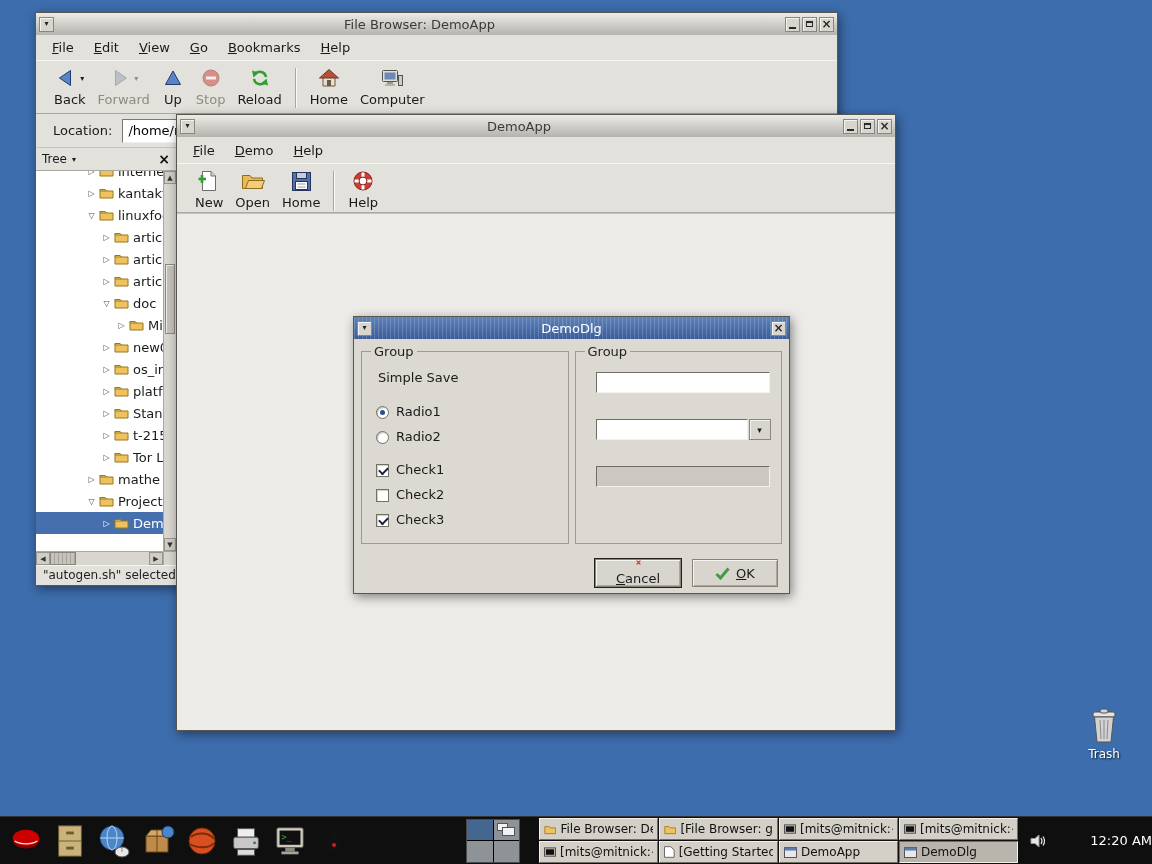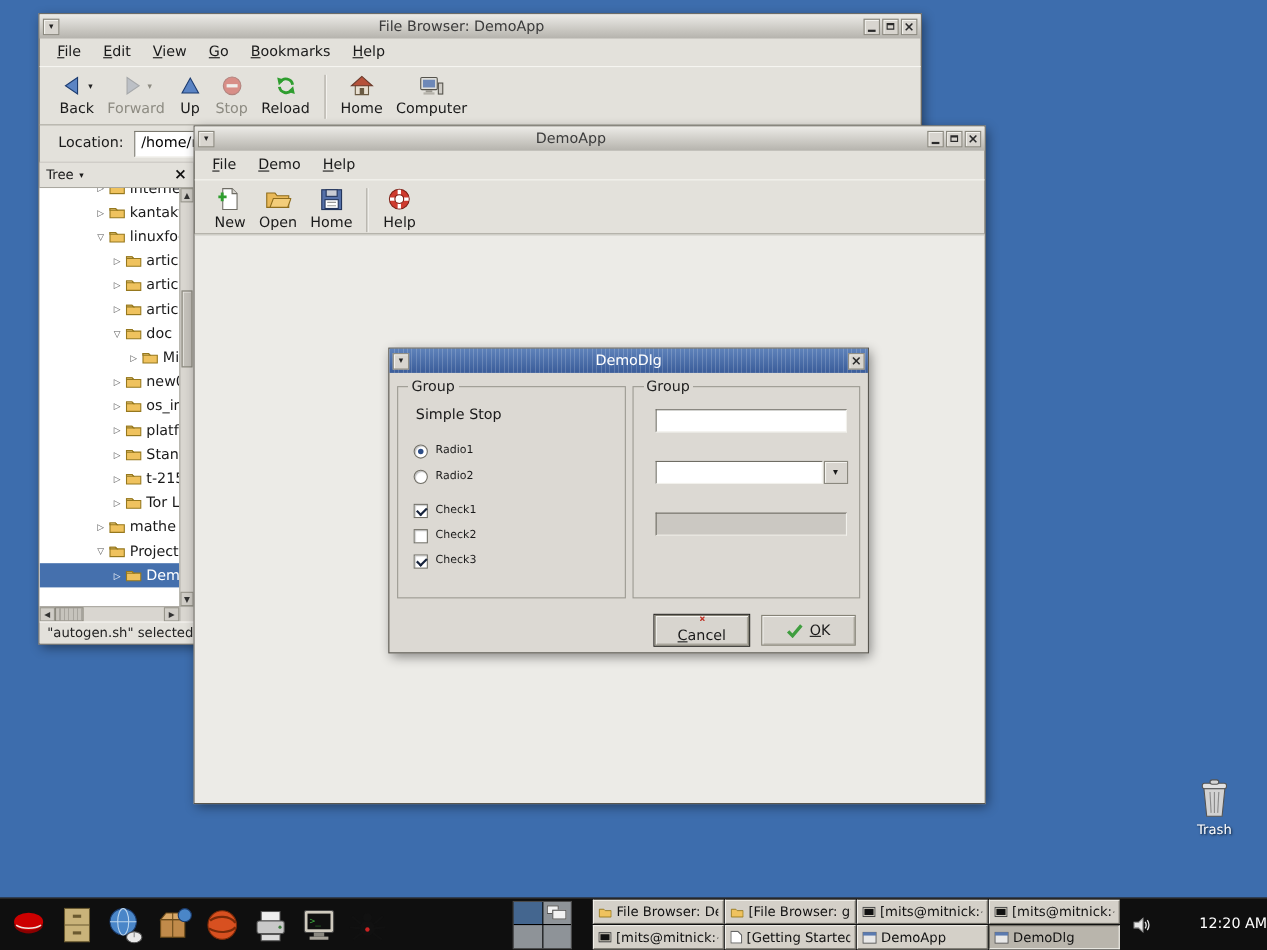--- a/index.html
+++ b/index.html
@@ -72,21 +72,21 @@
   #demoapp-window .toolbar { flex:0 0 50px; }
   .client { flex:1; background:#ecebe7; border-top:1px solid #c5c3bd; }
 
   
   #demodlg-window { left:353px; top:316px; width:437px; height:278px; z-index:3; background:#dcd9d3; }
   .dlg-body { flex:1; padding:5px 7px 0; display:flex; flex-direction:column; }
   .groups { display:flex; gap:6px; }
   fieldset.group { flex:1; height:200px; border:1px solid #9c9a92; padding:0 8px; overflow:hidden; }
   legend { font-size:13px; padding:0 3px; margin-left:1px; color:#222; }
   .simple-text { margin:11px 0 0 8px; font-size:13px; }
-  .ctrl-row { display:flex; align-items:flex-start; gap:7px; font-size:10px; }
+  .ctrl-row { display:flex; align-items:flex-end; gap:7px; font-size:13px; }
   .radio { width:13px; height:13px; border-radius:50%; background:#fff; border:1px solid #716f66; box-shadow:inset 1px 1px 1px rgba(0,0,0,.25); position:relative; flex:0 0 13px; }
   .radio.on::after { content:""; position:absolute; left:3px; top:3px; width:5px; height:5px; border-radius:50%; background:#2d4d86; }
   .checkbox { width:13px; height:13px; background:#fff; border:1px solid #716f66; box-shadow:inset 1px 1px 1px rgba(0,0,0,.2); position:relative; flex:0 0 13px; }
   .checkbox.on::after { content:""; position:absolute; left:2px; top:2px; width:7px; height:4px; border-left:2px solid #16233c; border-bottom:2px solid #16233c; transform:rotate(-45deg); }
   .entry { background:#fff; border:1px solid; border-color:#6f6d64 #f2f1ec #f2f1ec #6f6d64; height:21px; font:13px "DejaVu Sans",sans-serif; padding:0 4px; }
   .entry.disabled { background:#cbc8c2; }
   .combo { display:flex; align-items:stretch; }
   .combo-btn { width:22px; background:#d8d5cf; border:1px solid #8a887e; box-shadow:inset 1px 1px 0 #f4f3ef; display:flex; align-items:center; justify-content:center; font-size:9px; margin-left:1px; }
   .dlg-buttons { display:flex; justify-content:flex-end; gap:11px; margin-top:15px; padding-right:4px; }
   .btn { width:86px; height:28px; background:#d8d5cf; border:1px solid #868377; box-shadow:inset 1px 1px 0 #f6f5f2, inset -1px -1px 0 #aaa79d; display:flex; align-items:center; justify-content:center; gap:6px; font-size:13px; }
@@ -498,21 +498,21 @@
         </span>
       <span class="title">DemoDlg</span>
       <span class="tbtn">
           <span class="glyph-close">×</span>
         </span>
     </div>
     <div class="dlg-body">
       <div class="groups">
         <fieldset class="group">
           <legend>Group</legend>
-          <div class="simple-text">Simple Stop</div>
+          <div class="simple-text">Simple Save</div>
           <div class="ctrl-row" style="margin:19px 0 0 6px">
             <span class="radio on"></span>
             <span>Radio1</span>
           </div>
           <div class="ctrl-row" style="margin:10px 0 12px 6px">
             <span class="radio"></span>
             <span>Radio2</span>
           </div>
           <div class="ctrl-row" style="margin:18px 0 0 6px">
             <span class="checkbox on"></span>

